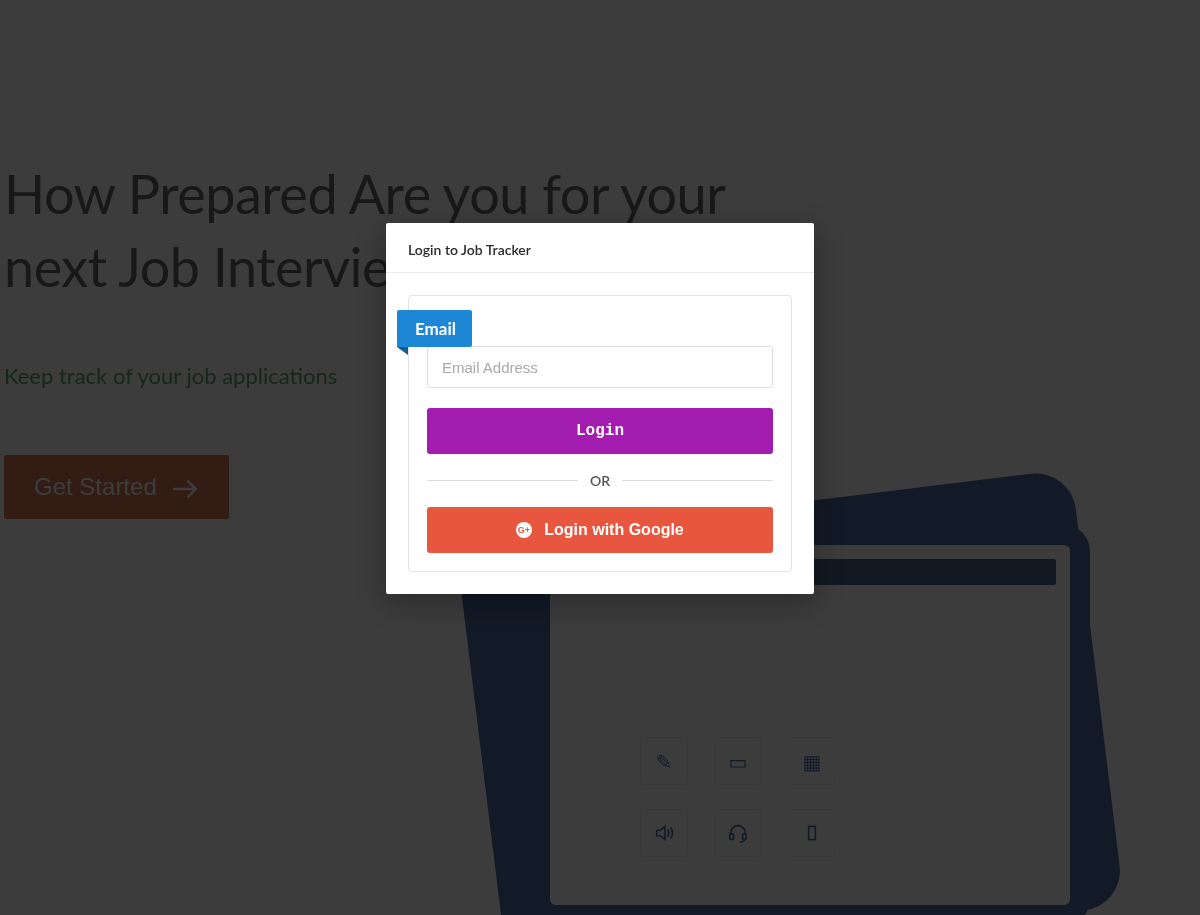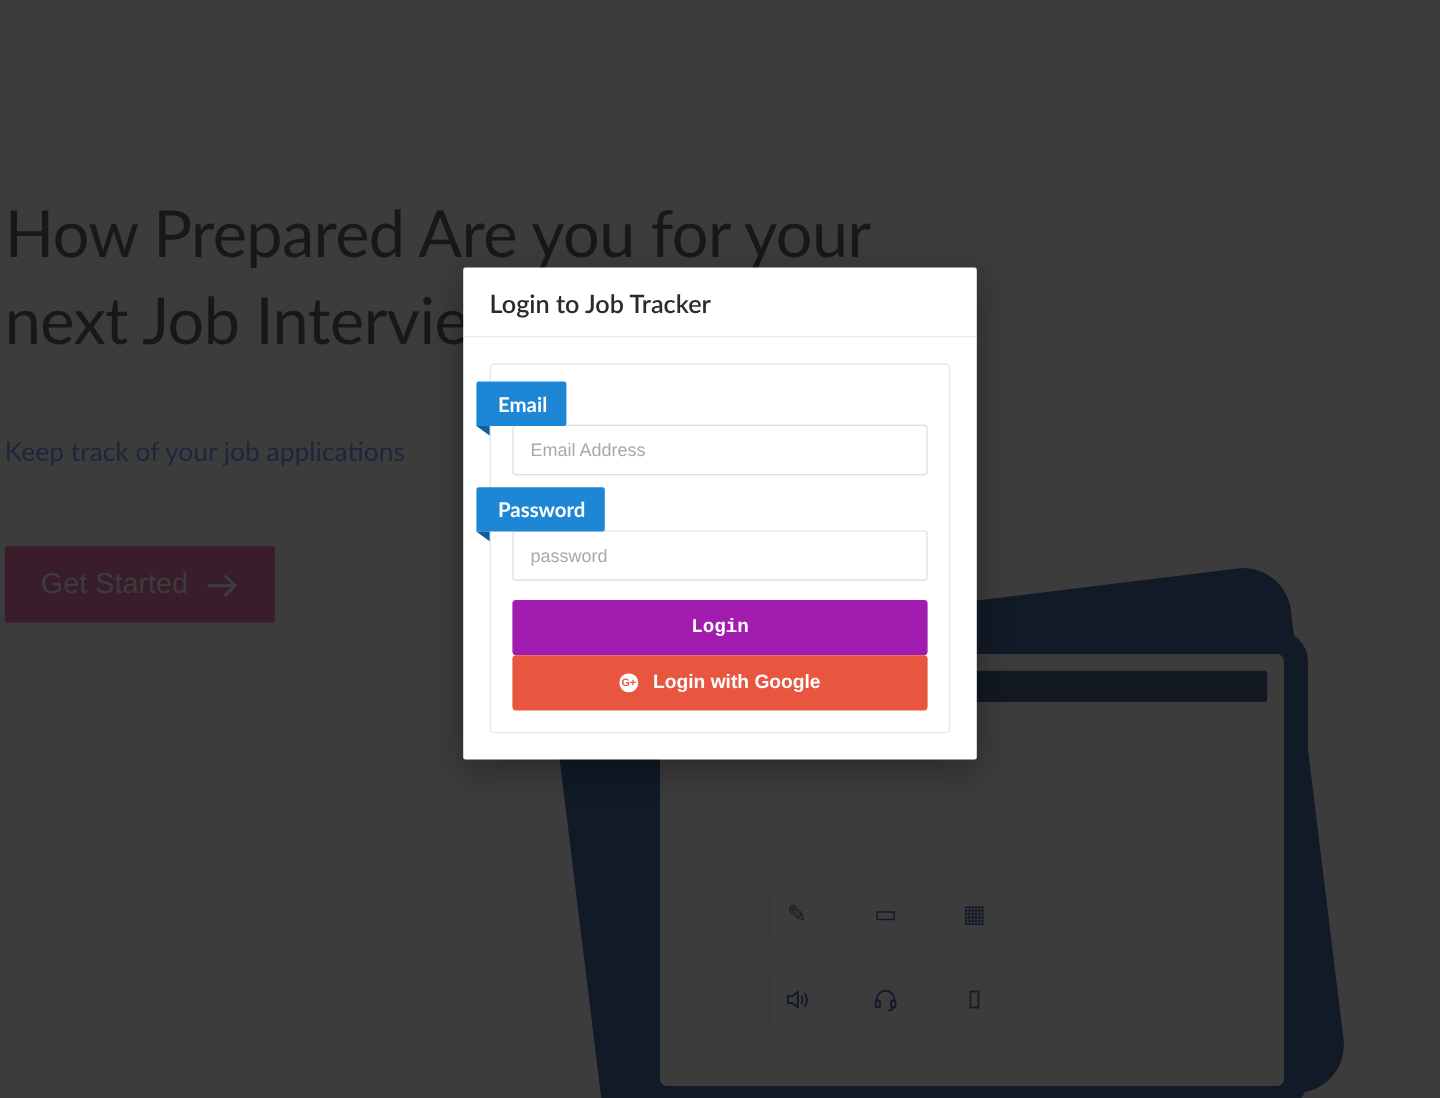--- a/index.html
+++ b/index.html
@@ -16,29 +16,29 @@
     font-size: 54px;
     font-weight: 400;
     color: #2b2b2b;
     line-height: 1.35;
     max-width: 780px;
     letter-spacing: -0.5px;
   }
   .hero p {
     margin-top: 58px;
     font-size: 22px;
-    color: #3b82f6;
+    color: #15803d;
     font-weight: 400;
   }
   .get-started {
     margin-top: 66px;
     display: inline-flex;
     align-items: center;
     gap: 16px;
-    background: #ec4899;
+    background: #c2410c;
     color: #ffffff;
     font-size: 24px;
     font-weight: 400;
     padding: 18px 30px;
     border: none;
     border-radius: 2px;
     cursor: pointer;
   }
   .get-started .arrow {
     display: inline-block;
@@ -113,21 +113,21 @@
     width: 428px;
     background: #ffffff;
     border-radius: 2px;
     box-shadow: 0 8px 30px rgba(0,0,0,0.3);
   }
   .modal-header {
     padding: 18px 22px 14px 22px;
     border-bottom: 1px solid #ececec;
   }
   .modal-header h2 {
-    font-size: 21px;
+    font-size: 14px;
     font-weight: 600;
     color: #2b2b2b;
   }
   .modal-body {
     padding: 22px;
   }
   .panel {
     border: 1px solid #e4e4e4;
     border-radius: 4px;
     padding: 24px 18px 18px 18px;
@@ -259,29 +259,28 @@
       <h2>Login to Job Tracker</h2>
     </div>
     <div class="modal-body">
       <div class="panel">
 
         <div class="field">
           <div class="ribbon">Email</div>
           <input type="text" placeholder="Email Address" style="">
         </div>
 
-        <div class="field">
-          <div class="ribbon">Password</div>
-          <input type="password" placeholder="password" style="">
-        </div>
 
         <button class="btn btn-login">
           <span>Login</span>
         </button>
 
+        <div class="divider">
+          <span>OR</span>
+        </div>
 
 
         <button class="btn btn-gg">
           <span class="social-ico">
             <svg viewBox="0 0 16 16" width="16" height="16">
                 <circle cx="8" cy="8" r="8" fill="#ffffff"></circle>
                 <text x="8" y="11" text-anchor="middle" font-size="9" font-weight="700" fill="#e8563f">G+</text>
               </svg>
           </span>
           <span>Login with Google</span>

